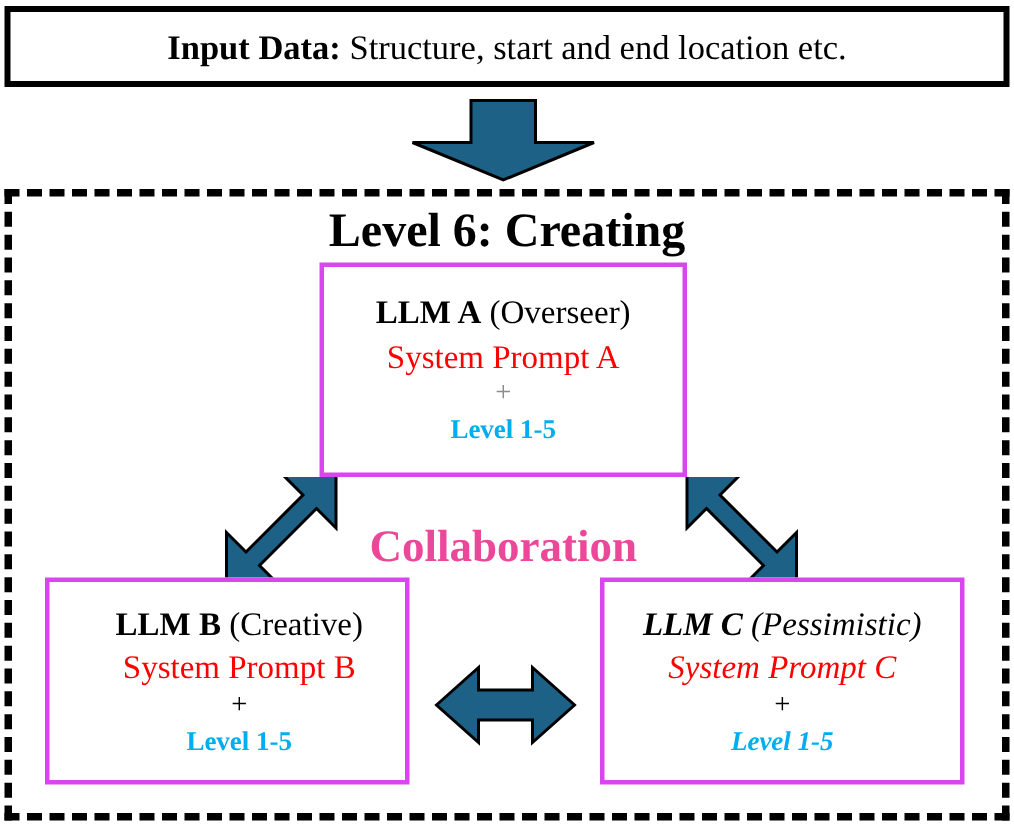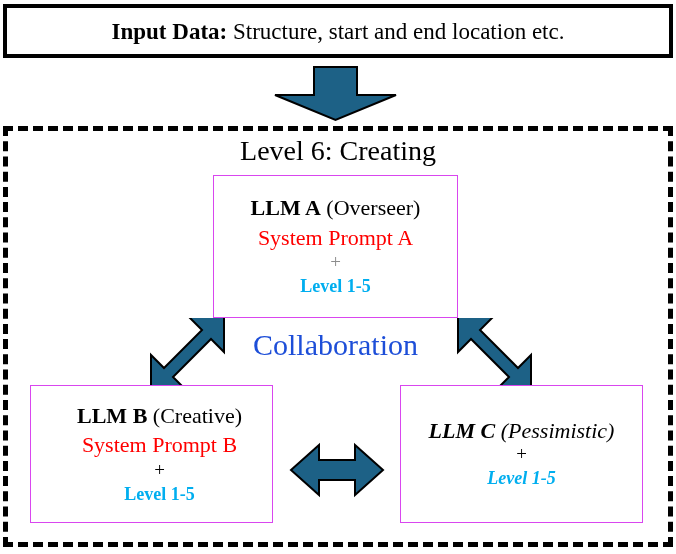--- a/index.html
+++ b/index.html
@@ -54,42 +54,42 @@
     background: transparent;
   }
 
   
   .level6-title {
     position: absolute;
     left: 0;
     top: 137px;
     width: 676px;
     text-align: center;
-    font-size: 28px;
-    font-weight: normal;
+    font-size: 32px;
+    font-weight: bold;
     color: #000000;
     line-height: 1;
   }
   .collab-title {
     position: absolute;
     left: 213px;
-    top: 330px;
+    top: 350px;
     width: 245px;
     text-align: center;
     font-size: 30px;
-    font-weight: normal;
-    color: #1d4ed8;
+    font-weight: bold;
+    color: #ec4899;
     line-height: 1;
   }
 
   
   .agent-box {
     position: absolute;
     box-sizing: border-box;
-    border: 1px solid #d946ef;
+    border: 3px solid #d946ef;
     background: #ffffff;
     display: flex;
     flex-direction: column;
     align-items: center;
     justify-content: center;
   }
   .agent-a { left: 213px; top: 175px;  width: 245px; height: 143px; }
   .agent-b { left: 30px;  top: 385px;  width: 243px; height: 138px; padding-left: 16px; }
   .agent-c { left: 400px; top: 385px;  width: 243px; height: 138px; font-style: italic; }
 
@@ -173,17 +173,18 @@
     <div class="agent-plus plus-black">+</div>
     <div class="agent-level">Level 1-5</div>
   </div>
 
   <svg class="arrow-svg arrow-horiz" width="98" height="56" viewBox="0 0 98 56">
     <polygon points="3,28 31,3 31,18 67,18 67,3 95,28 67,53 67,38 31,38 31,53" fill="#1d6186" stroke="#000000" stroke-width="2"></polygon>
   </svg>
 
   <div class="agent-box agent-c">
     <div class="agent-name"><span class="nm">LLM C</span>&nbsp;<span class="role">(Pessimistic)</span></div>
+    <div class="agent-prompt">System Prompt C</div>
     <div class="agent-plus plus-black">+</div>
     <div class="agent-level">Level 1-5</div>
   </div>
 
 </div>
 
 </body></html>

